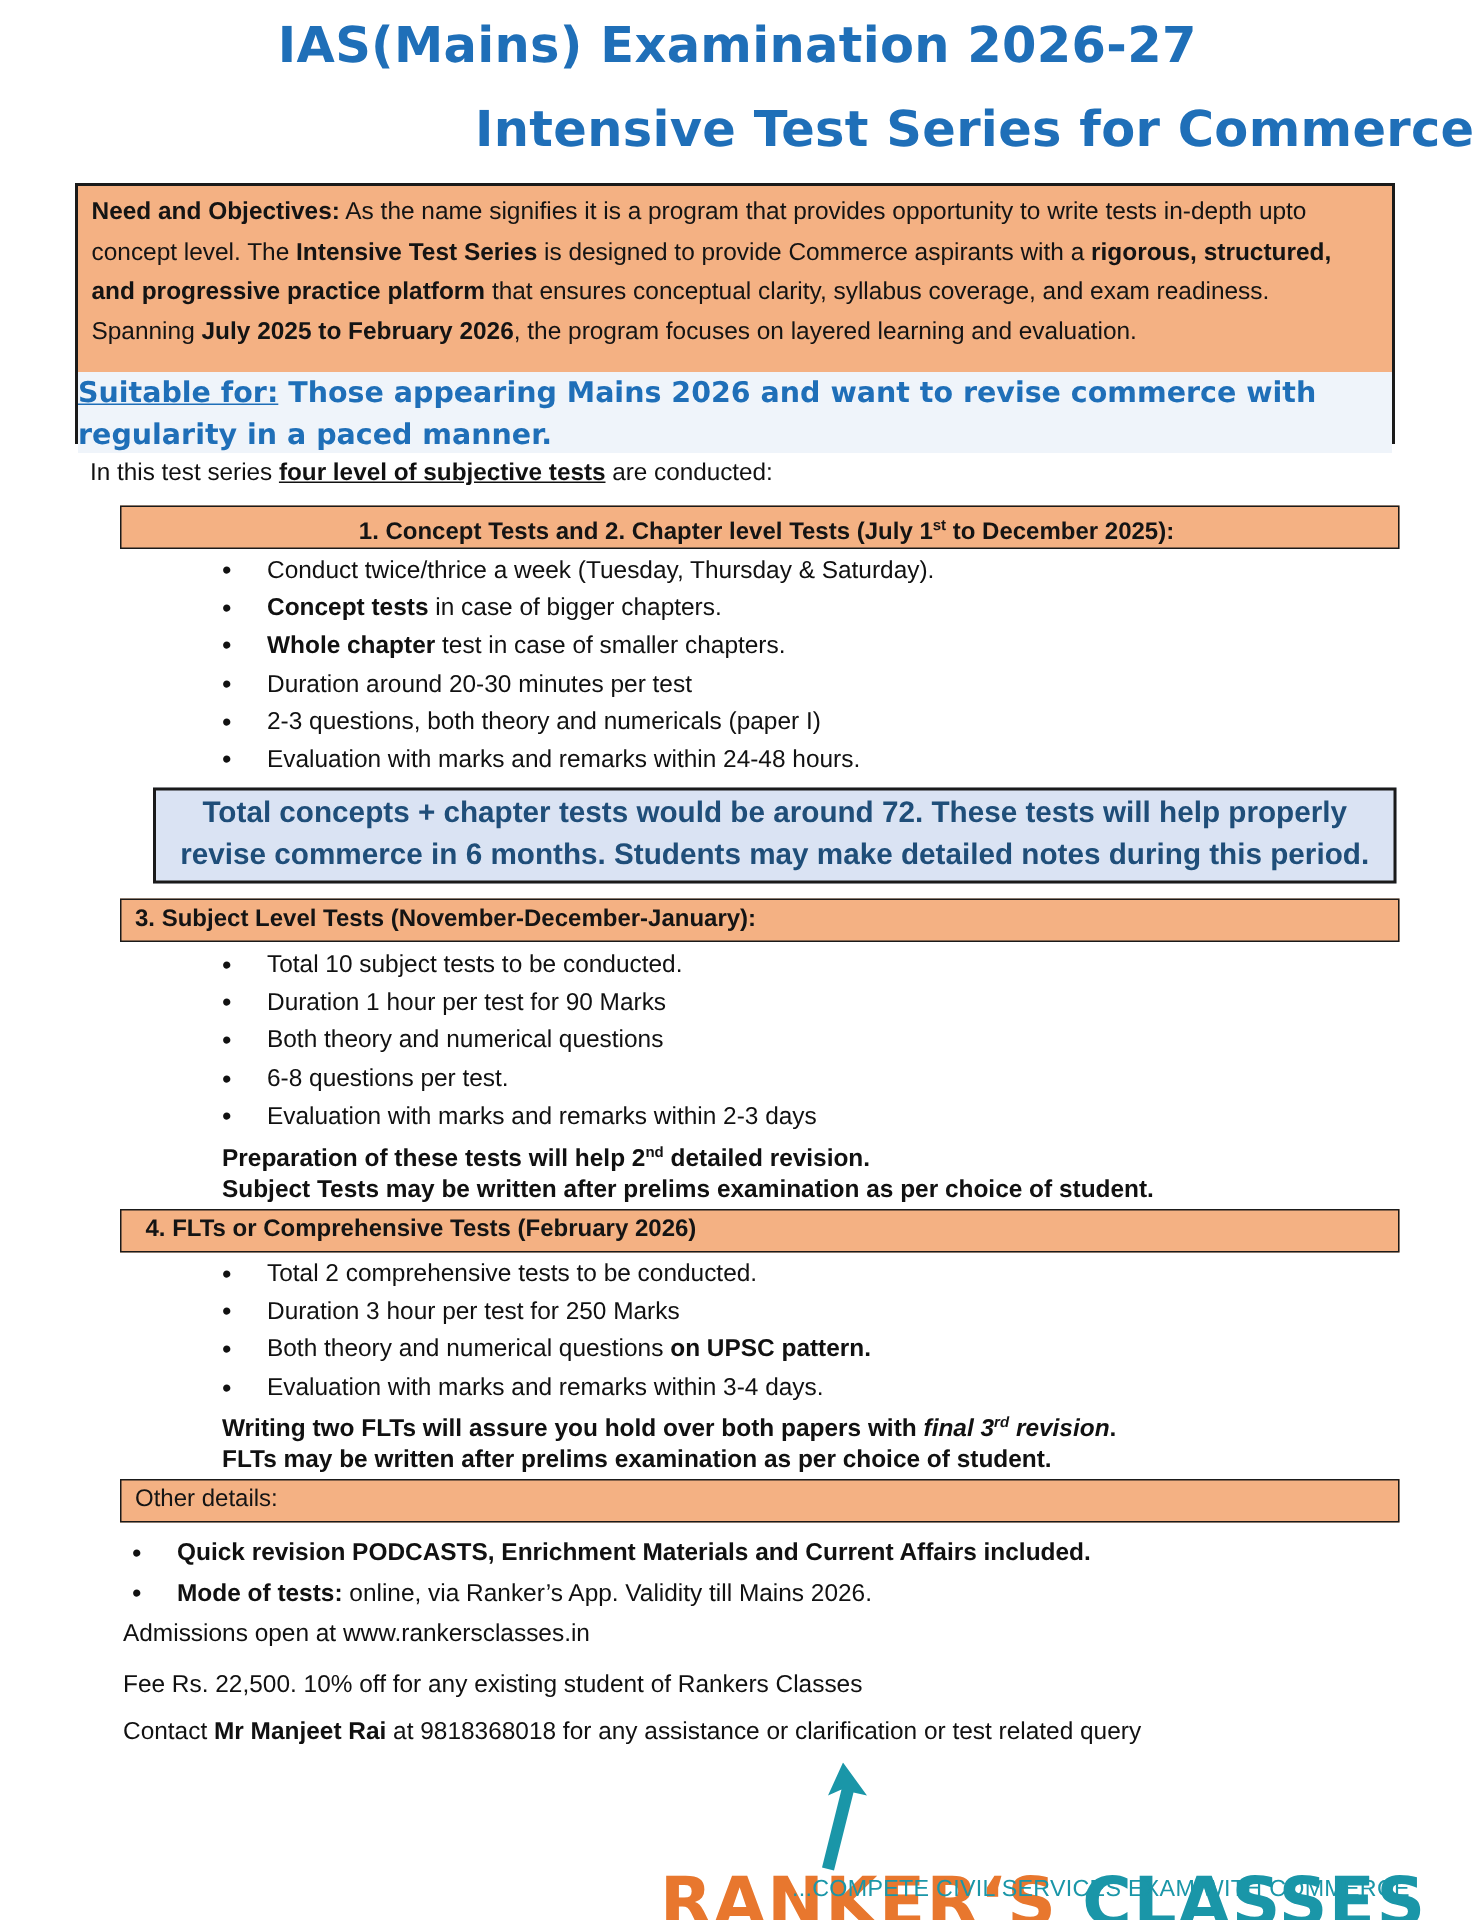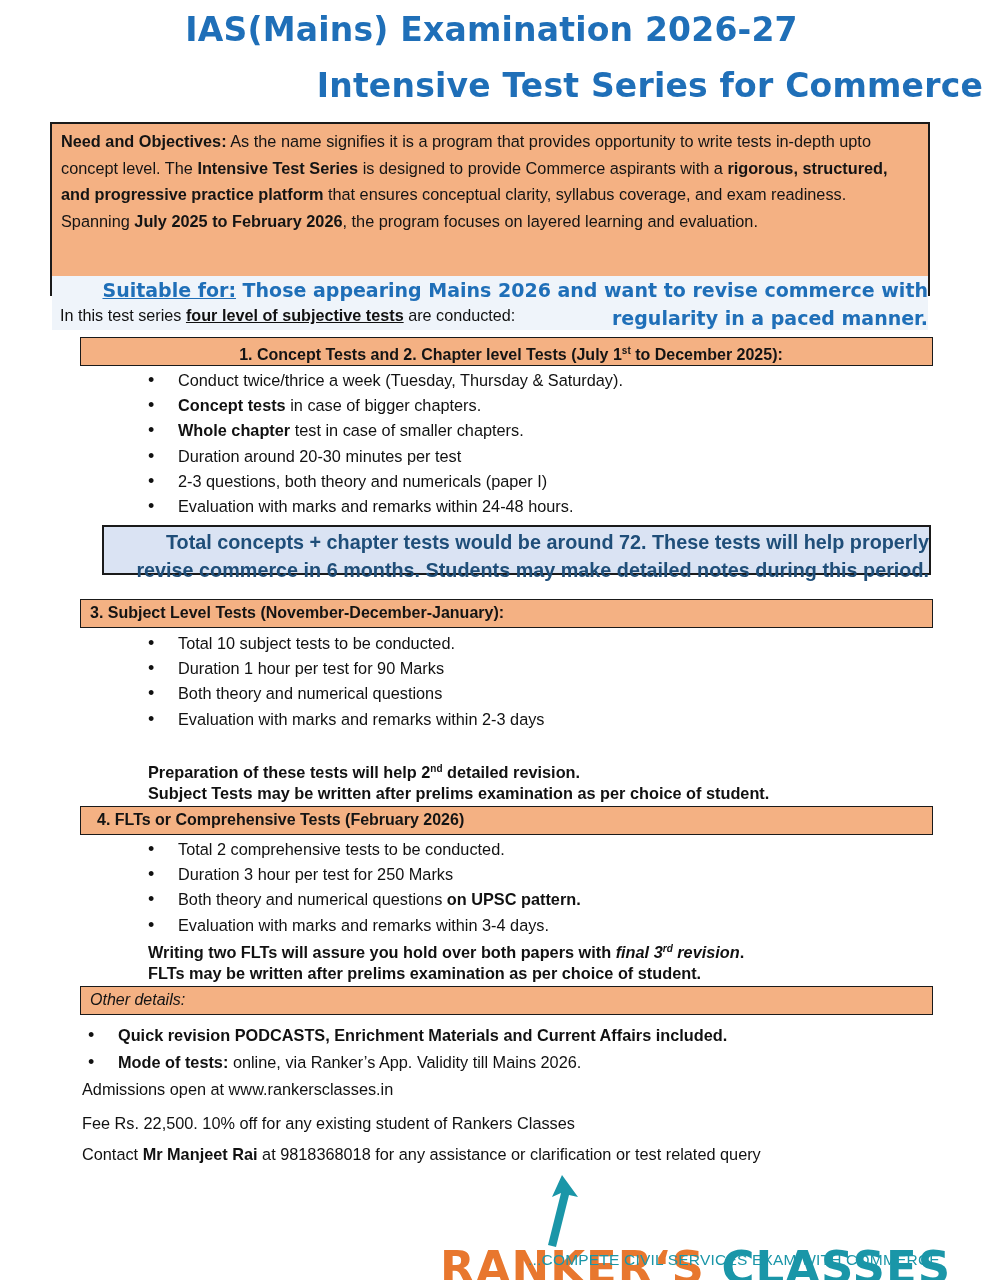--- a/index.html
+++ b/index.html
@@ -6,23 +6,23 @@
   body { width: 983px; height: 1280px; position: relative; overflow: hidden;
          font-family: "Liberation Sans", sans-serif; color: #111; }
   .title { position: absolute; left: 0; width: 983px; text-align: center;
            color: #1f6fb8; font-weight: bold; font-size: 33px; letter-spacing: 0.2px;
            font-family: "DejaVu Sans", sans-serif; }
   .t1 { top: 10px; }
   .t2 { top: 66px; text-align: right; }
 
   .objbox { position: absolute; left: 50px; top: 122px; width: 880px; height: 174px;
             border: 2px solid #1a1a1a; box-sizing: border-box; }
-  .objtop { background: #f4b183; height: 152px; padding: 4px 9px 0 9px; box-sizing: border-box;
+  .objtop { background: #f4b183; height: 124px; padding: 4px 9px 0 9px; box-sizing: border-box;
             font-size: 16.3px; line-height: 26.5px; color: #141414; }
-  .objbot { background: #eff4fa; height: 54px; text-align: right; color: #1f6fb8;
+  .objbot { background: #eff4fa; height: 54px; text-align: left; color: #1f6fb8;
             font-family: "DejaVu Sans", sans-serif; font-weight: bold; font-size: 19px; line-height: 28px;
             padding-top: 0px; }
   .objbot .u { text-decoration: underline; }
   b { font-weight: bold; }
 
   .intro { position: absolute; left: 60px; top: 306px; font-size: 16.2px; }
   .intro .u { text-decoration: underline; font-weight: bold; }
 
   .secbar { position: absolute; left: 80px; width: 853px; height: 29px; box-sizing: border-box;
             background: #f4b183; border: 1.5px solid #1a1a1a; font-weight: bold;
@@ -30,23 +30,23 @@
   .secbar sup { font-size: 10px; }
 
   ul.bul { position: absolute; left: 148px; margin: 0; padding: 0; list-style: none;
            font-size: 16.3px; }
   ul.bul li { height: 25.2px; line-height: 25.2px; position: relative; padding-left: 30px; }
   ul.bul li::before { content: "\2022"; position: absolute; left: 0; top: 0; font-size: 18px; }
 
   .note { position: absolute; left: 148px; font-size: 16.3px; font-weight: bold; line-height: 24.5px; }
   .note sup { font-size: 10px; }
 
-  .summary { position: absolute; left: 102px; top: 525px; width: 829px; height: 50px;
+  .summary { position: absolute; left: 102px; top: 525px; width: 829px; height: 64px;
              box-sizing: border-box; background: #dae3f3; border: 2px solid #1a1a1a;
-             text-align: right; color: #1f4e79; font-weight: bold; font-size: 19.8px; line-height: 28px;
+             text-align: center; color: #1f4e79; font-weight: bold; font-size: 19.8px; line-height: 28px;
              padding-top: 1px; }
 
   .other-bul { position: absolute; left: 88px; top: 1022px; margin: 0; padding: 0; list-style: none;
                font-size: 16.3px; }
   .other-bul li { height: 27px; line-height: 27px; position: relative; padding-left: 30px; }
   .other-bul li::before { content: "\2022"; position: absolute; left: 0; top: 0; font-size: 18px; }
 
   .plain { position: absolute; left: 82px; font-size: 16.3px; }
 
   .logo { position: absolute; left: 440px; top: 1175px; width: 500px; height: 100px; }
@@ -92,40 +92,41 @@
 <div class="summary">
   <div>Total concepts + chapter tests would be around 72. These tests will help properly</div>
   <div>revise commerce in 6 months. Students may make detailed notes during this period.</div>
 </div>
 
 <div class="secbar" style="top:599px;">3.   Subject Level Tests (November-December-January):</div>
 <ul class="bul" style="top:631px;">
   <li>Total 10 subject tests to be conducted.</li>
   <li>Duration 1 hour per test for 90 Marks</li>
   <li>Both theory and numerical questions</li>
+  <li>6-8 questions per test.</li>
   <li>Evaluation with marks and remarks within 2-3 days</li>
 </ul>
 <div class="note" style="top:757px;">
   <span>Preparation of these tests will help 2</span><sup>nd</sup><span> detailed revision.</span>
 </div>
 <div class="note" style="top:781px;">Subject Tests may be written after prelims examination as per choice of student.</div>
 
 <div class="secbar" style="top:806px;padding-left:16px;">4.   FLTs or Comprehensive Tests (February 2026)</div>
 <ul class="bul" style="top:837px;">
   <li><span>Total 2 comprehensive tests to be conducted.</span><b></b></li>
   <li><span>Duration 3 hour per test for 250 Marks</span><b></b></li>
   <li><span>Both theory and numerical questions </span><b>on UPSC pattern.</b></li>
   <li><span>Evaluation with marks and remarks within 3-4 days.</span><b></b></li>
 </ul>
 <div class="note" style="top:937px;">
   <span>Writing two FLTs will assure you hold over both papers with </span><i>final 3</i><sup style="font-style:italic">rd</sup><i> revision</i><span>.</span>
 </div>
 <div class="note" style="top:961px;">FLTs may be written after prelims examination as per choice of student.</div>
 
-<div class="secbar" style="top:986px; font-weight:normal;font-style:italic;">Other details:</div>
+<div class="secbar" style="top:986px; font-weight:normal;">Other details:</div>
 <ul class="other-bul">
   <li><b>Quick revision PODCASTS, Enrichment Materials and Current Affairs included.</b></li>
   <li><b>Mode of tests:</b><span> online, via Ranker’s App. Validity till Mains 2026.</span></li>
 </ul>
 <div class="plain" style="top:1080px;">Admissions open at www.rankersclasses.in</div>
 <div class="plain" style="top:1114px;">Fee Rs. 22,500. 10% off for any existing student of Rankers Classes</div>
 <div class="plain" style="top:1145px;">
   <span>Contact </span><b>Mr Manjeet Rai</b><span> at 9818368018 for any assistance or clarification or test related query</span>
 </div>
 

